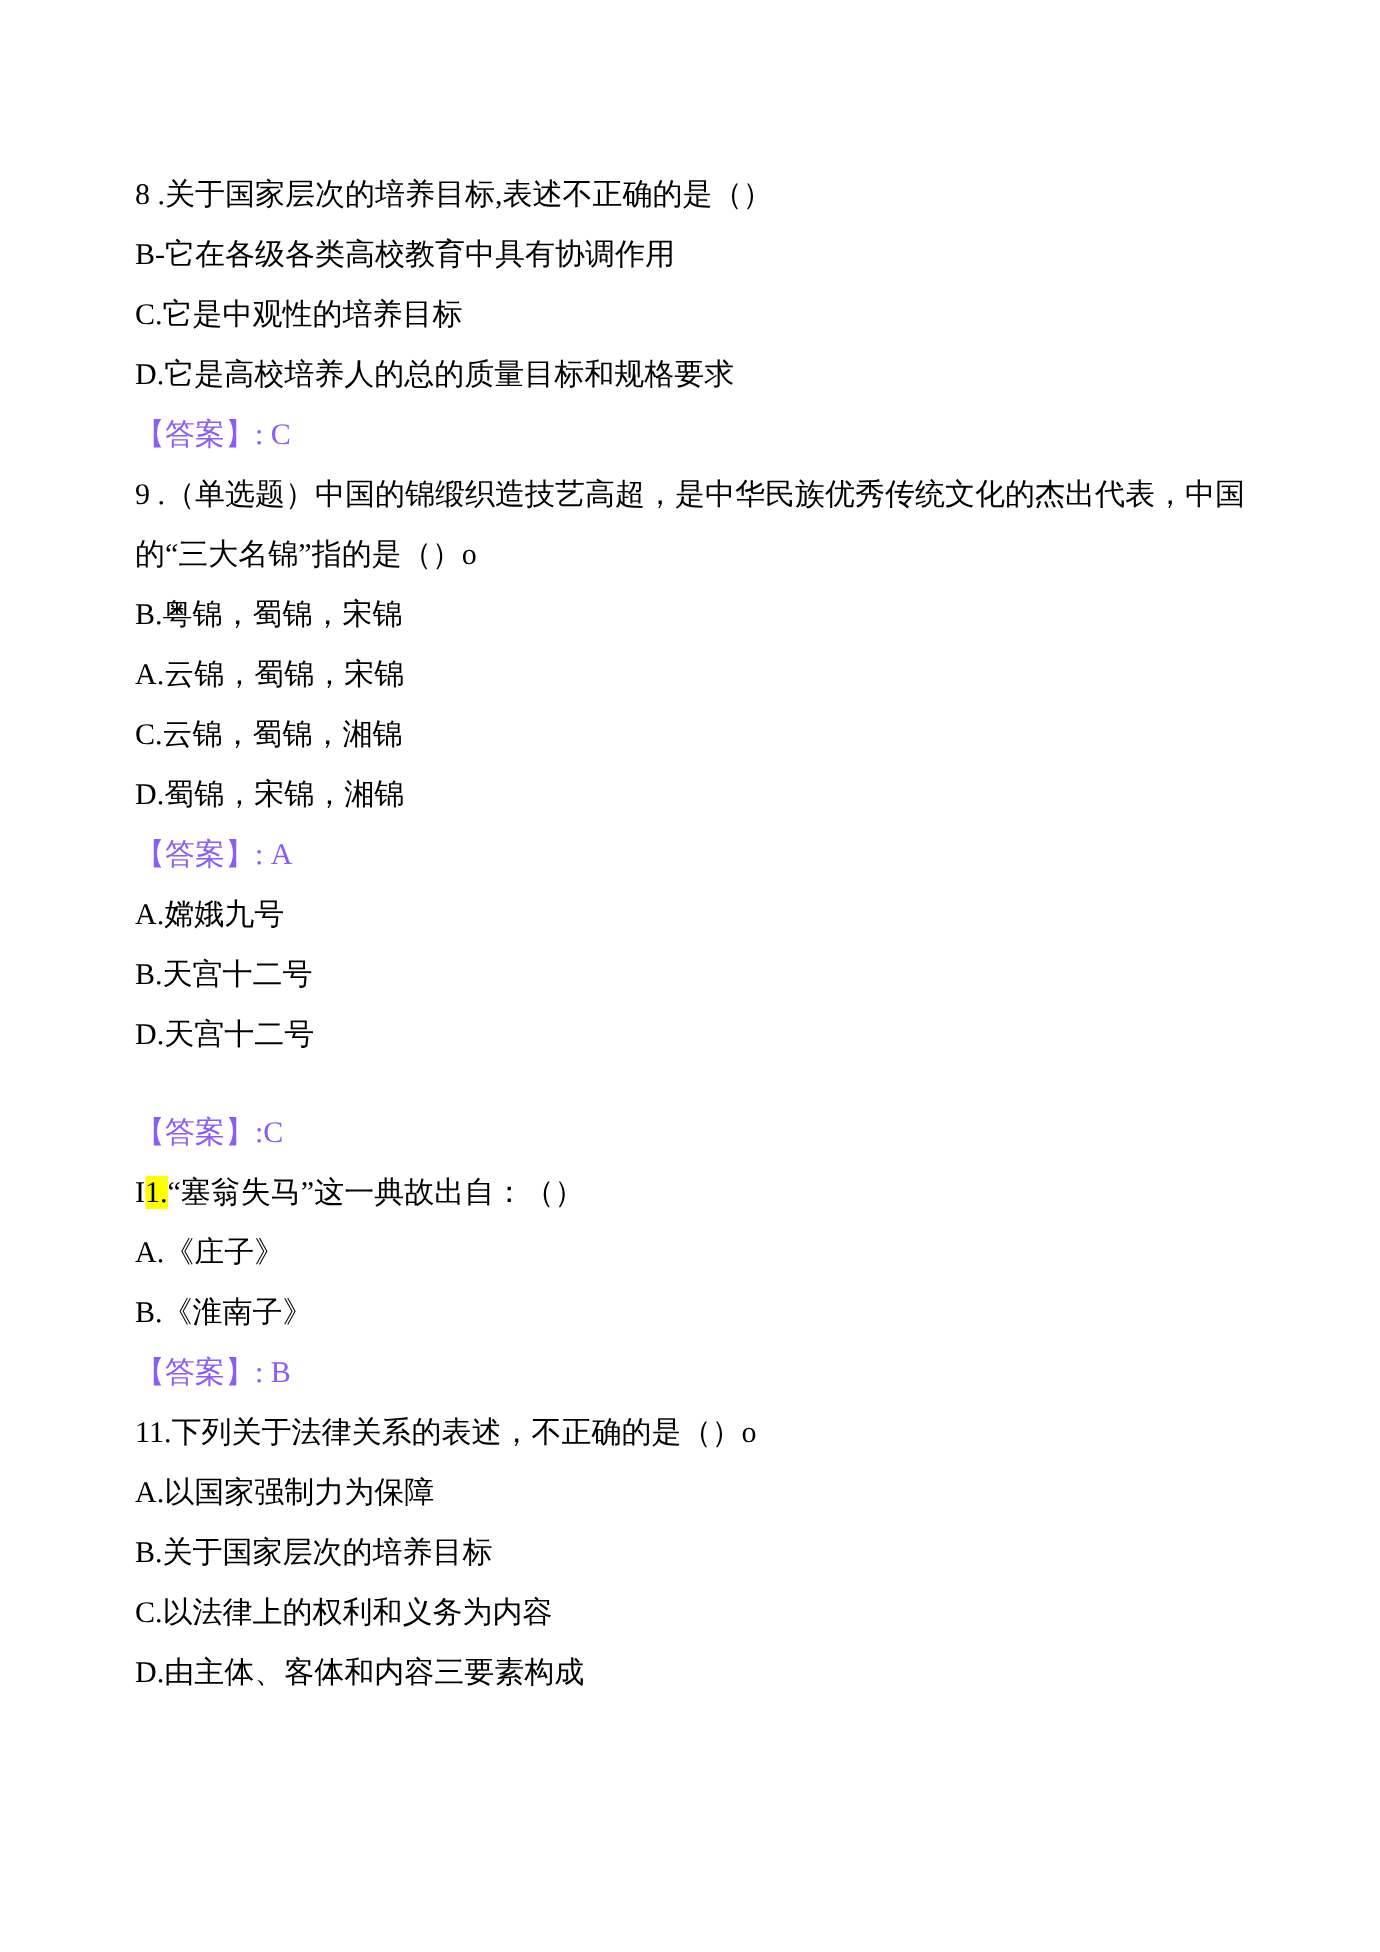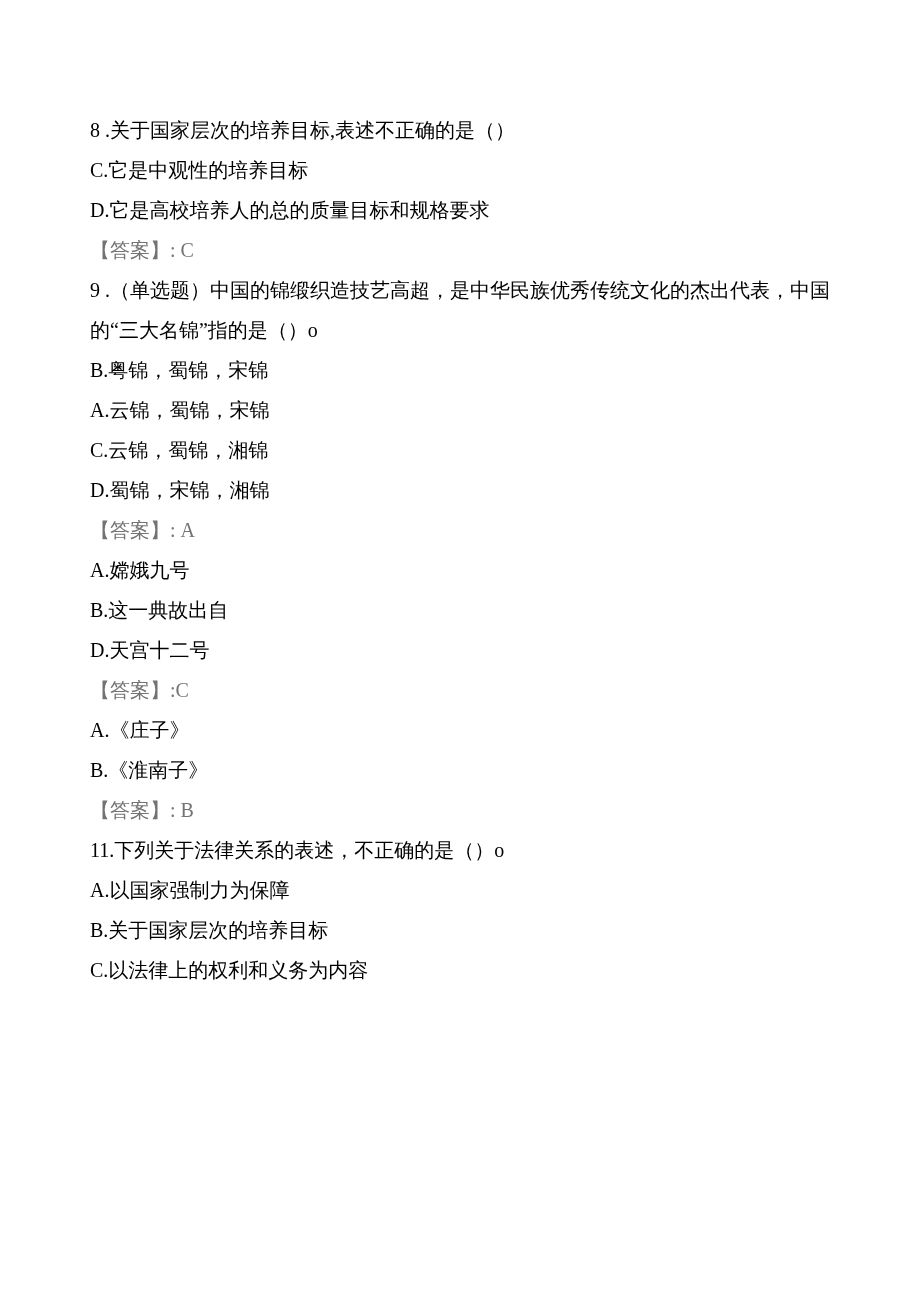--- a/index.html
+++ b/index.html
@@ -12,56 +12,62 @@
   .page {
     padding: 110px 90px 60px 90px;
     font-size: 20px;
     line-height: 2.0;
     color: #000000;
   }
   .line {
     white-space: normal;
   }
   .answer {
-    color: #737373;
+    color: #8b5cf6;
+    margin-top: 25px;
   }
   .highlight {
     background: #ffff00;
   }
 </style>
 </head>
 <body>
 
 <div class="page">
 
   <div class="line">8 .关于国家层次的培养目标,表述不正确的是（）</div>
+  <div class="line">B-它在各级各类高校教育中具有协调作用</div>
   <div class="line">C.它是中观性的培养目标</div>
   <div class="line">D.它是高校培养人的总的质量目标和规格要求</div>
   <div class="line">
     <span class="answer">【答案】:</span><span class="answer"> C</span>
   </div>
 
   <div class="line">9 .（单选题）中国的锦缎织造技艺高超，是中华民族优秀传统文化的杰出代表，中国的“三大名锦”指的是（）o</div>
   <div class="line">B.粤锦，蜀锦，宋锦</div>
   <div class="line">A.云锦，蜀锦，宋锦</div>
   <div class="line">C.云锦，蜀锦，湘锦</div>
   <div class="line">D.蜀锦，宋锦，湘锦</div>
   <div class="line">
     <span class="answer">【答案】:</span><span class="answer"> A</span>
   </div>
 
   <div class="line">A.嫦娥九号</div>
-  <div class="line">B.这一典故出自</div>
+  <div class="line">B.天宫十二号</div>
   <div class="line">D.天宫十二号</div>
   <div class="line answer">【答案】:C</div>
 
+  <div class="line">
+    <span>I</span><span class="highlight">1.</span><span>“塞翁失马”这一典故出自：（）</span>
+  </div>
   <div class="line">A.《庄子》</div>
   <div class="line">B.《淮南子》</div>
   <div class="line">
     <span class="answer">【答案】:</span><span class="answer"> B</span>
   </div>
 
   <div class="line">11.下列关于法律关系的表述，不正确的是（）o</div>
   <div class="line">A.以国家强制力为保障</div>
   <div class="line">B.关于国家层次的培养目标</div>
   <div class="line">C.以法律上的权利和义务为内容</div>
+  <div class="line">D.由主体、客体和内容三要素构成</div>
 
 </div>
 
 </body></html>

